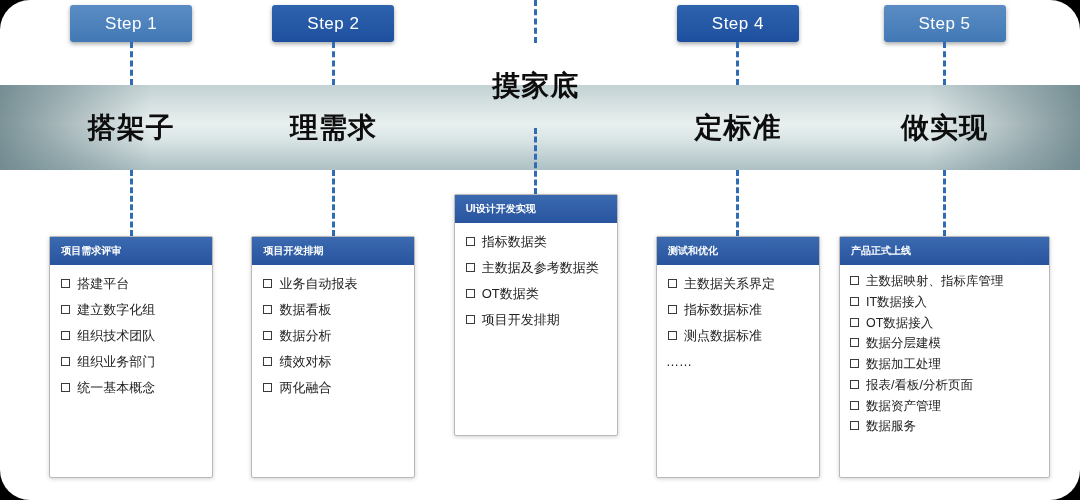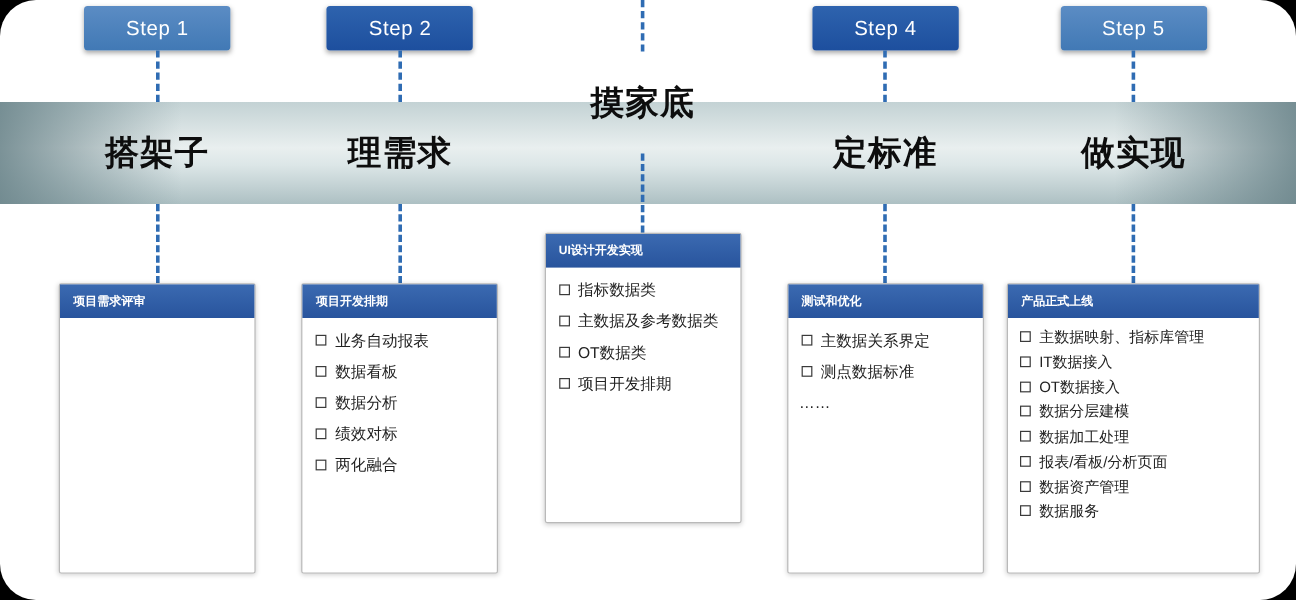--- a/index.html
+++ b/index.html
@@ -72,20 +72,42 @@
       <div class="step-badge badge-light">
         <span>Step 1</span>
       </div>
       <div class="connector top"></div>
       <div class="phase-zone">
         <span class="phase">搭架子</span>
       </div>
       <div class="connector bottom"></div>
       <div class="card">
         <div class="card-header">项目需求评审</div>
+        <ul class="card-body">
+          <li>
+              <span class="bullet"></span>
+              <span>搭建平台</span>
+            </li>
+          <li>
+              <span class="bullet"></span>
+              <span>建立数字化组</span>
+            </li>
+          <li>
+              <span class="bullet"></span>
+              <span>组织技术团队</span>
+            </li>
+          <li>
+              <span class="bullet"></span>
+              <span>组织业务部门</span>
+            </li>
+          <li>
+              <span class="bullet"></span>
+              <span>统一基本概念</span>
+            </li>
+        </ul>
       </div>
     </div>
 
     <div class="column">
       <div class="step-badge badge-dark">
         <span>Step 2</span>
       </div>
       <div class="connector top"></div>
       <div class="phase-zone">
         <span class="phase">理需求</span>
@@ -158,20 +180,24 @@
       <div class="connector bottom"></div>
       <div class="card">
         <div class="card-header">测试和优化</div>
         <ul class="card-body">
           <li>
               <span class="bullet"></span>
               <span>主数据关系界定</span>
             </li>
           <li>
               <span class="bullet"></span>
+              <span>指标数据标准</span>
+            </li>
+          <li>
+              <span class="bullet"></span>
               <span>测点数据标准</span>
             </li>
           <li>
               <span>……</span>
             </li>
         </ul>
       </div>
     </div>
 
     <div class="column">

